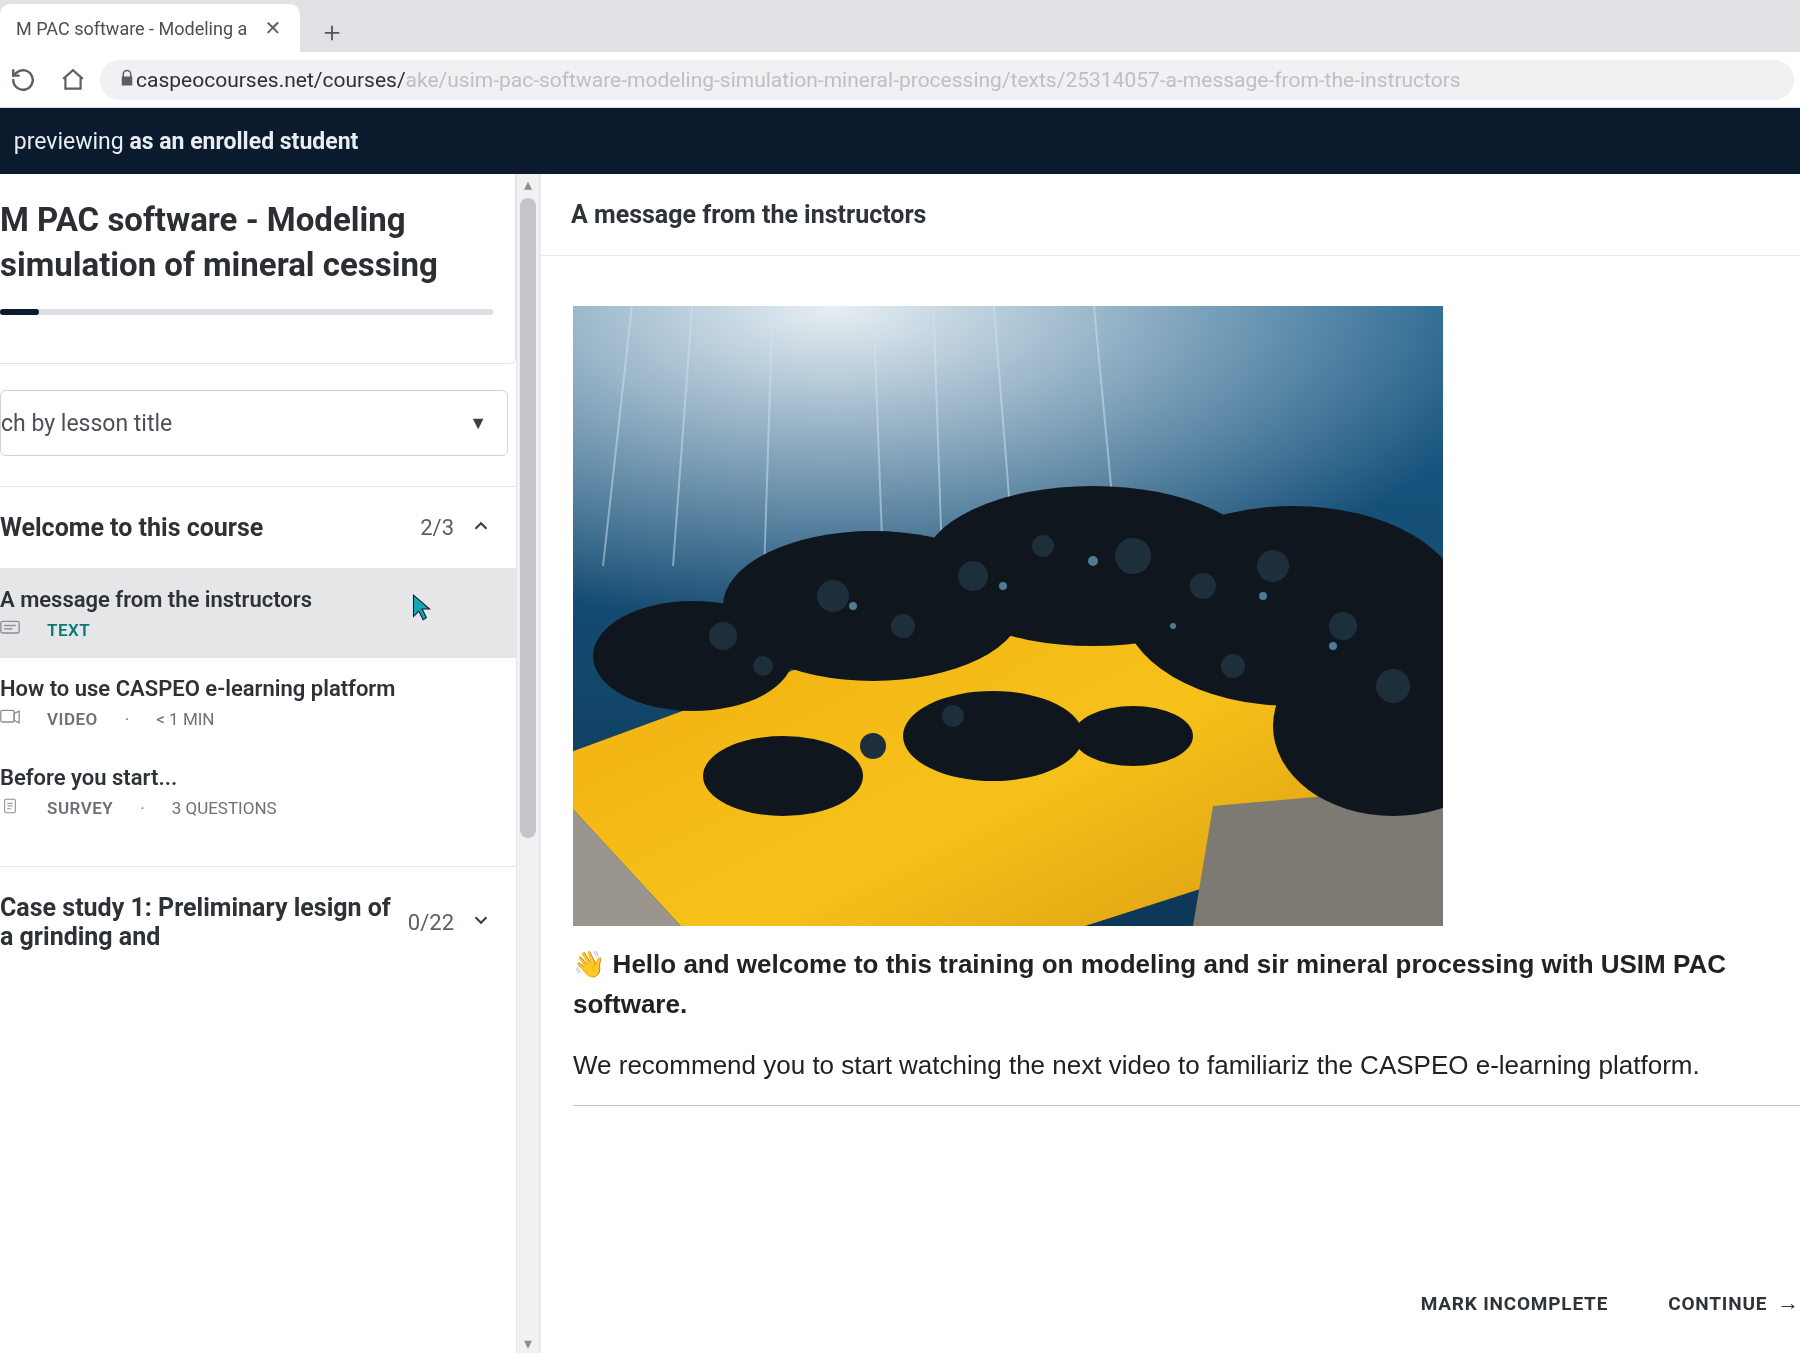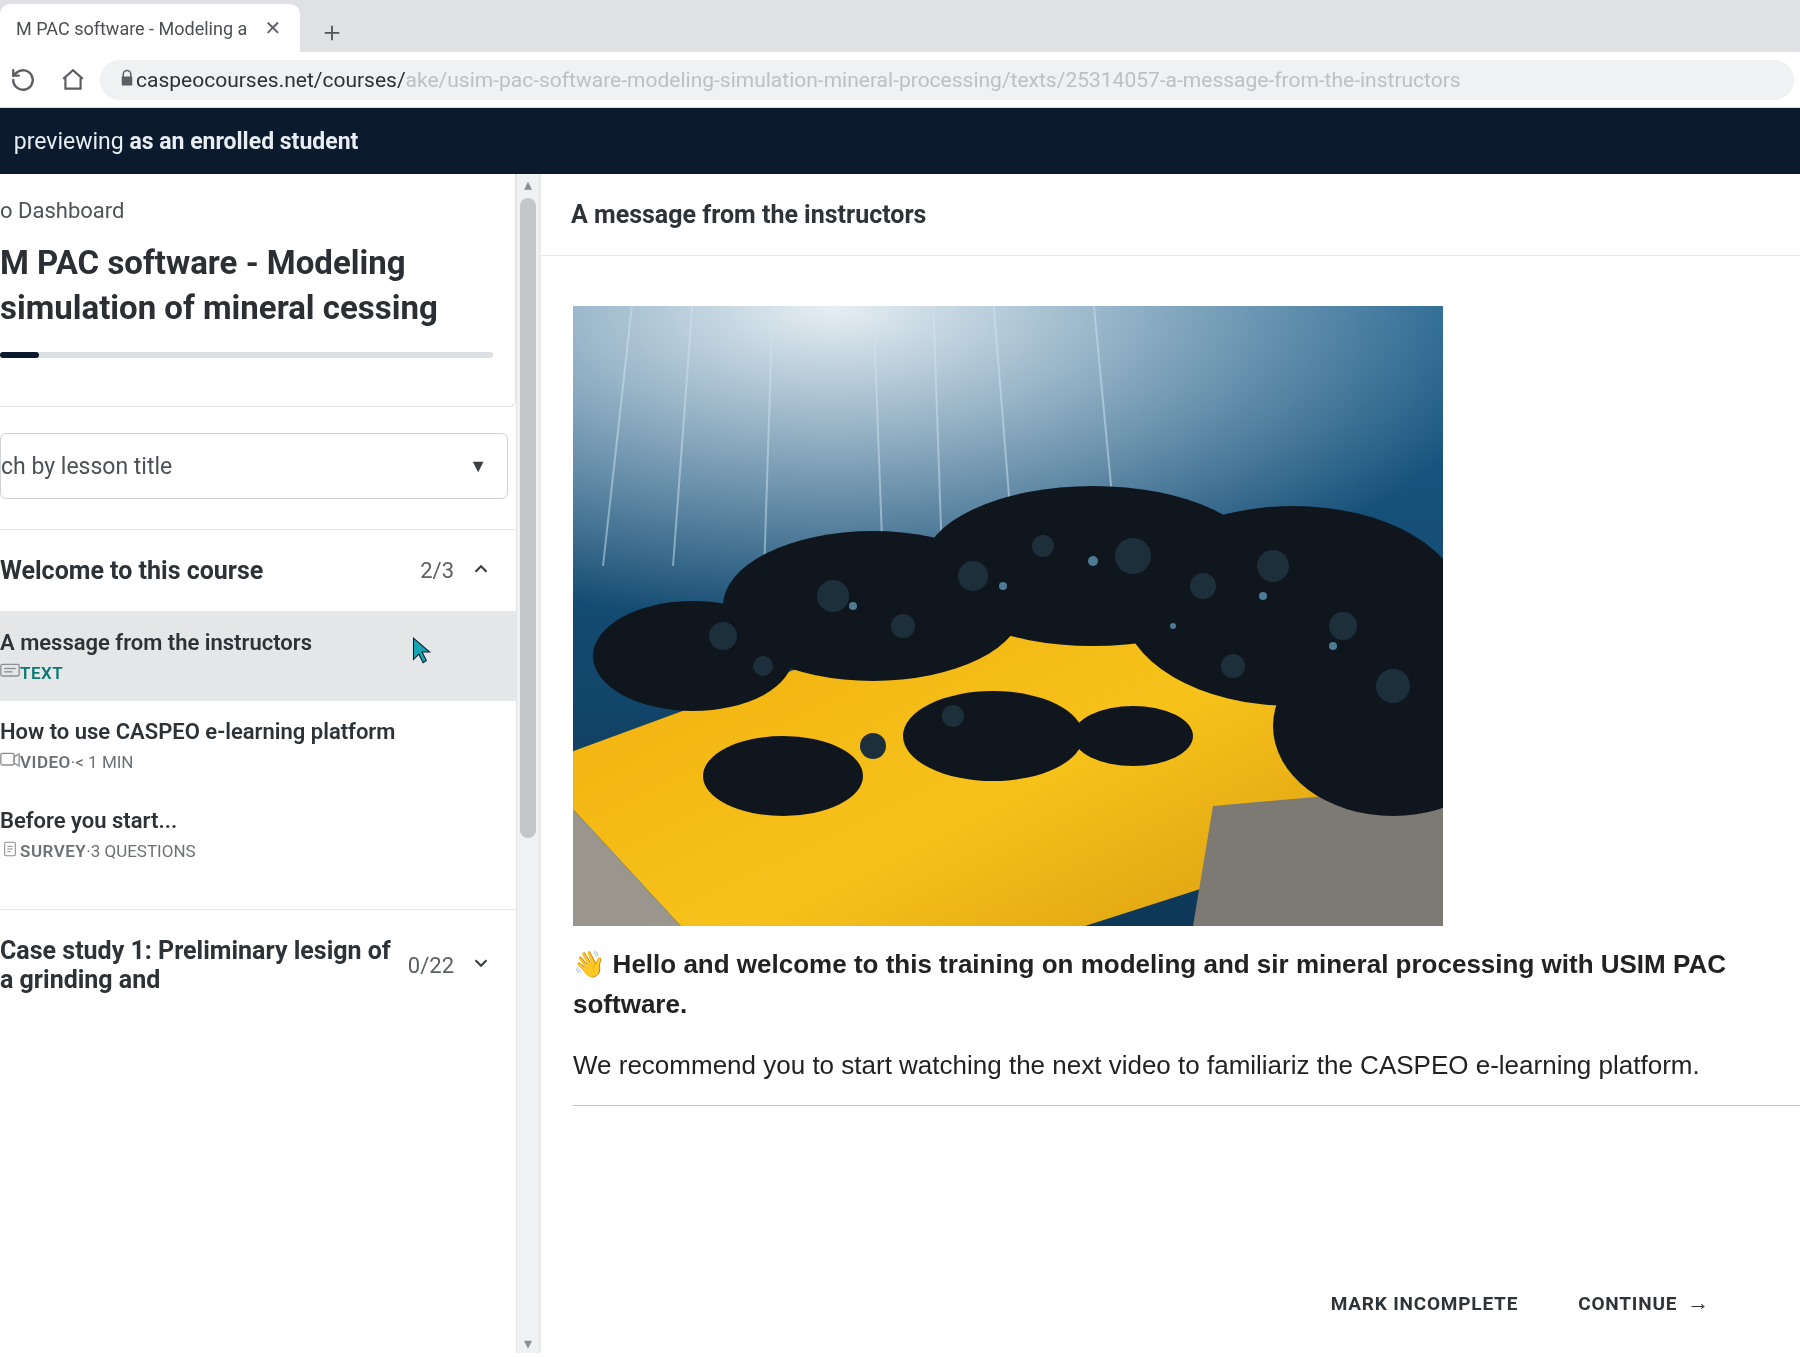--- a/index.html
+++ b/index.html
@@ -134,21 +134,21 @@
   .chapter-title { flex:1; font-size: 25px; font-weight: 700; color:#2d3237; }
   .chapter-count { font-size: 22px; color:#5b6065; }
   .chev { color:#3c4045; }
 
   .lesson {
     padding: 18px 14px 18px 0;
     cursor:pointer;
   }
   .lesson.active { background:#e4e6e8; }
   .lesson-title { font-size: 22px; color:#2d3237; font-weight: 600; margin-bottom: 8px; }
-  .lesson-meta { display:flex; align-items:flex-start; gap: 0; font-size: 17px; color:#6c7176; }
+  .lesson-meta { display:flex; align-items:flex-start; gap: 27px; font-size: 17px; color:#6c7176; }
   .lesson-meta .type { text-transform: uppercase; letter-spacing: 0.5px; font-weight: 600; }
   .lesson-meta .type.accent { color:#0b7a74; }
   .meta-icon svg { width:20px; height:16px; stroke:#8b8f93; fill:none; stroke-width:1.6; }
 
   .cursor-img {
     position:absolute; width:26px; height:30px; pointer-events:none;
   }
 
   
   .main {
@@ -173,21 +173,21 @@
     font-family: Verdana, Geneva, sans-serif;
     font-size: 26px; line-height: 1.55; color:#222;
   }
   .body-text p { margin-bottom: 20px; }
   .body-text hr { border:0; border-top:1px solid #c2c5c8; margin: 18px 0; }
   .wave { font-size: 26px; }
 
   .footer-actions {
     position:absolute; bottom:0; right:0; left:0;
     height: 100px; display:flex; align-items:center; justify-content:flex-end;
-    gap: 60px; padding-right: 90px;
+    gap: 60px; 
     background: linear-gradient(to bottom, rgba(255,255,255,0) 0%, #fff 30%);
   }
   .btn-text {
     font-size: 19px; font-weight: 700; letter-spacing: 0.8px; color:#2e3338; cursor:pointer;
     display:flex; align-items:center; gap:10px;
   }
   .btn-text .arrow { font-size: 22px; }
 </style>
 </head>
 <body>
@@ -231,21 +231,20 @@
     &nbsp;<span>previewing </span><strong>as an enrolled student</strong>
   </span>
 </div>
 
 <div class="app">
 
   <div class="sidebar-wrap">
     <div class="sidebar">
 
       <div class="sidebar-card">
-        <div class="dashboard-link">o Dashboard</div>
         <div class="course-title">M PAC software - Modeling simulation of mineral cessing</div>
         <div class="progress-track">
           <div class="progress-fill"></div>
         </div>
       </div>
 
       <div class="search-dd">
         <span>ch by lesson title</span>
         <span class="caret">▼</span>
       </div>

